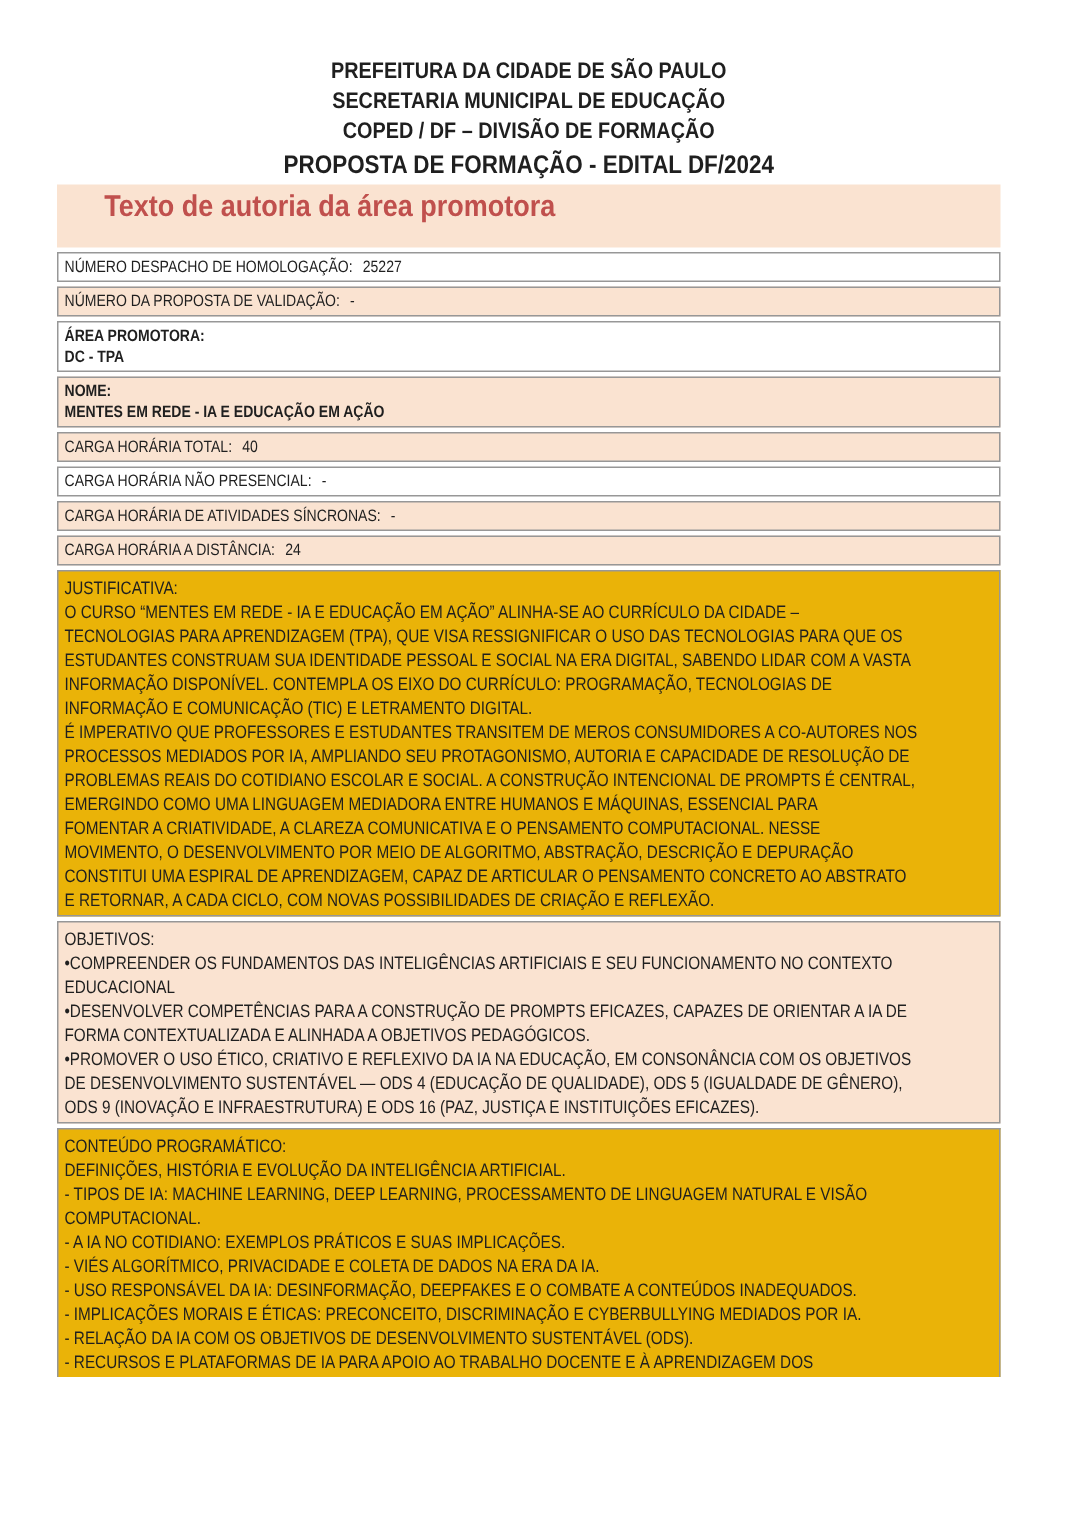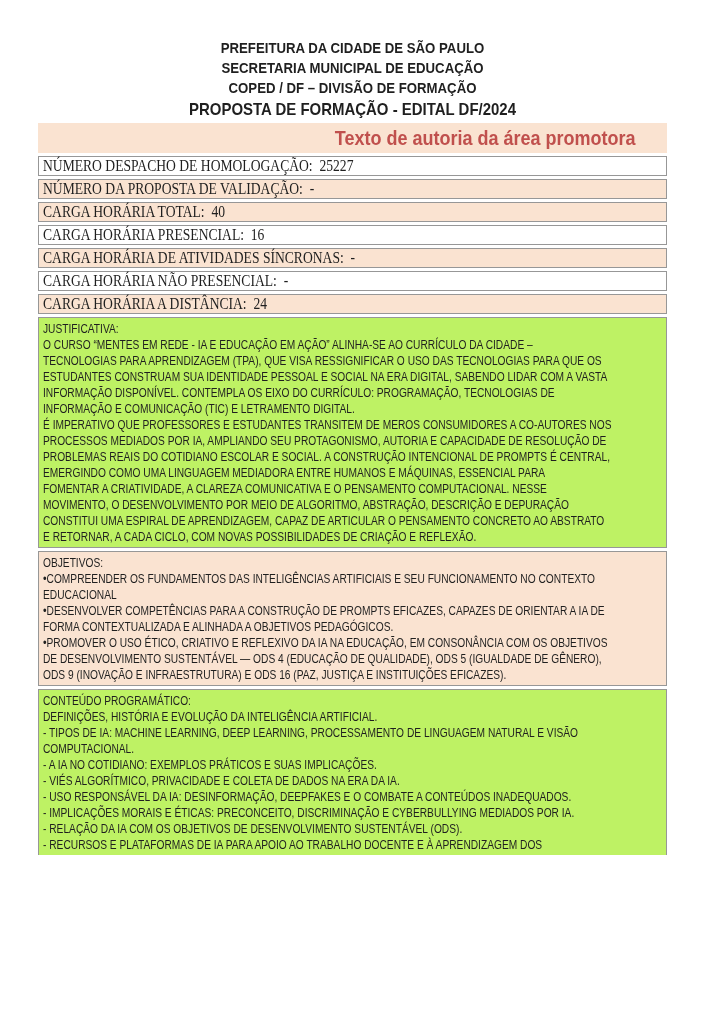--- a/index.html
+++ b/index.html
@@ -16,41 +16,41 @@
   }
   .content{position:absolute;left:38px;top:38px;width:629px;}
   
   .doc-header .header-line{
     text-align:center;font-weight:bold;font-size:15px;line-height:20px;
     white-space:nowrap;transform:scaleX(0.88);transform-origin:50% 50%;
   }
   .doc-header .header-line.large{font-size:17px;line-height:24px;}
   
   .banner{
-    margin-top:1px;height:30px;background:var(--peach);
-    text-align:right;
+    margin-top:1px;height:42px;background:var(--peach);
+    text-align:left;
   }
   .banner-text{
     display:block;color:var(--accent);font-weight:bold;font-size:20px;line-height:30px;
     white-space:nowrap;transform:scaleX(0.9);transform-origin:50% 50%;
   }
   
   .fields{margin-top:3px;}
   .row{
     border:1px solid var(--border);background:#fff;
-    padding:2px 4px;font-size:16px;line-height:14px;margin-bottom:3px;font-family:Liberation Serif, serif;
+    padding:2px 4px;font-size:11px;line-height:14px;margin-bottom:3px;
   }
   .row.shaded{background:var(--peach);}
   .row.bold{font-weight:bold;}
   .squeeze{transform:scaleX(0.85);transform-origin:0 50%;white-space:nowrap;}
   .row .value{margin-left:8px;}
   .row.two-line .value{margin-left:0;display:block;}
   
   .section{
-    border:1px solid var(--border);background:#bef264;
+    border:1px solid var(--border);background:#eab308;
     padding:3px 4px 2px;font-size:12px;margin-bottom:3px;
   }
   .section.shaded{background:var(--peach);}
   .section.clipped{border-bottom:none;margin-bottom:0;}
   .section .line{line-height:16px;white-space:nowrap;}
   .section .squeeze{transform-origin:0 0;}
 </style>
 </head>
 <body>
 
@@ -68,31 +68,34 @@
       <span class="banner-text">Texto de autoria da área promotora</span>
     </div>
 
     <div class="fields" id="fields">
         <div class="row">
           <div class="squeeze"><span class="label">NÚMERO DESPACHO DE HOMOLOGAÇÃO:</span><span class="value">25227</span></div>
         </div>
         <div class="row shaded">
           <div class="squeeze"><span class="label">NÚMERO DA PROPOSTA DE VALIDAÇÃO:</span><span class="value">-</span></div>
         </div>
+        <div class="row bold two-line">
+          <div class="squeeze"><span class="label">ÁREA PROMOTORA:</span><span class="value">DC - TPA</span></div>
+        </div>
+        <div class="row shaded bold two-line">
+          <div class="squeeze"><span class="label">NOME:</span><span class="value">MENTES EM REDE - IA E EDUCAÇÃO EM AÇÃO</span></div>
+        </div>
         <div class="row shaded">
           <div class="squeeze"><span class="label">CARGA HORÁRIA TOTAL:</span><span class="value">40</span></div>
         </div>
         <div class="row">
-          <div class="squeeze"><span class="label">CARGA HORÁRIA PRESENCIAL:</span><span class="value">16</span></div>
+          <div class="squeeze"><span class="label">CARGA HORÁRIA NÃO PRESENCIAL:</span><span class="value">-</span></div>
         </div>
         <div class="row shaded">
           <div class="squeeze"><span class="label">CARGA HORÁRIA DE ATIVIDADES SÍNCRONAS:</span><span class="value">-</span></div>
-        </div>
-        <div class="row">
-          <div class="squeeze"><span class="label">CARGA HORÁRIA NÃO PRESENCIAL:</span><span class="value">-</span></div>
         </div>
         <div class="row shaded">
           <div class="squeeze"><span class="label">CARGA HORÁRIA A DISTÂNCIA:</span><span class="value">24</span></div>
         </div>
       </div>
 
     <div id="sections">
         <div class="section">
           <div class="squeeze">
             <div class="line">JUSTIFICATIVA:</div>

